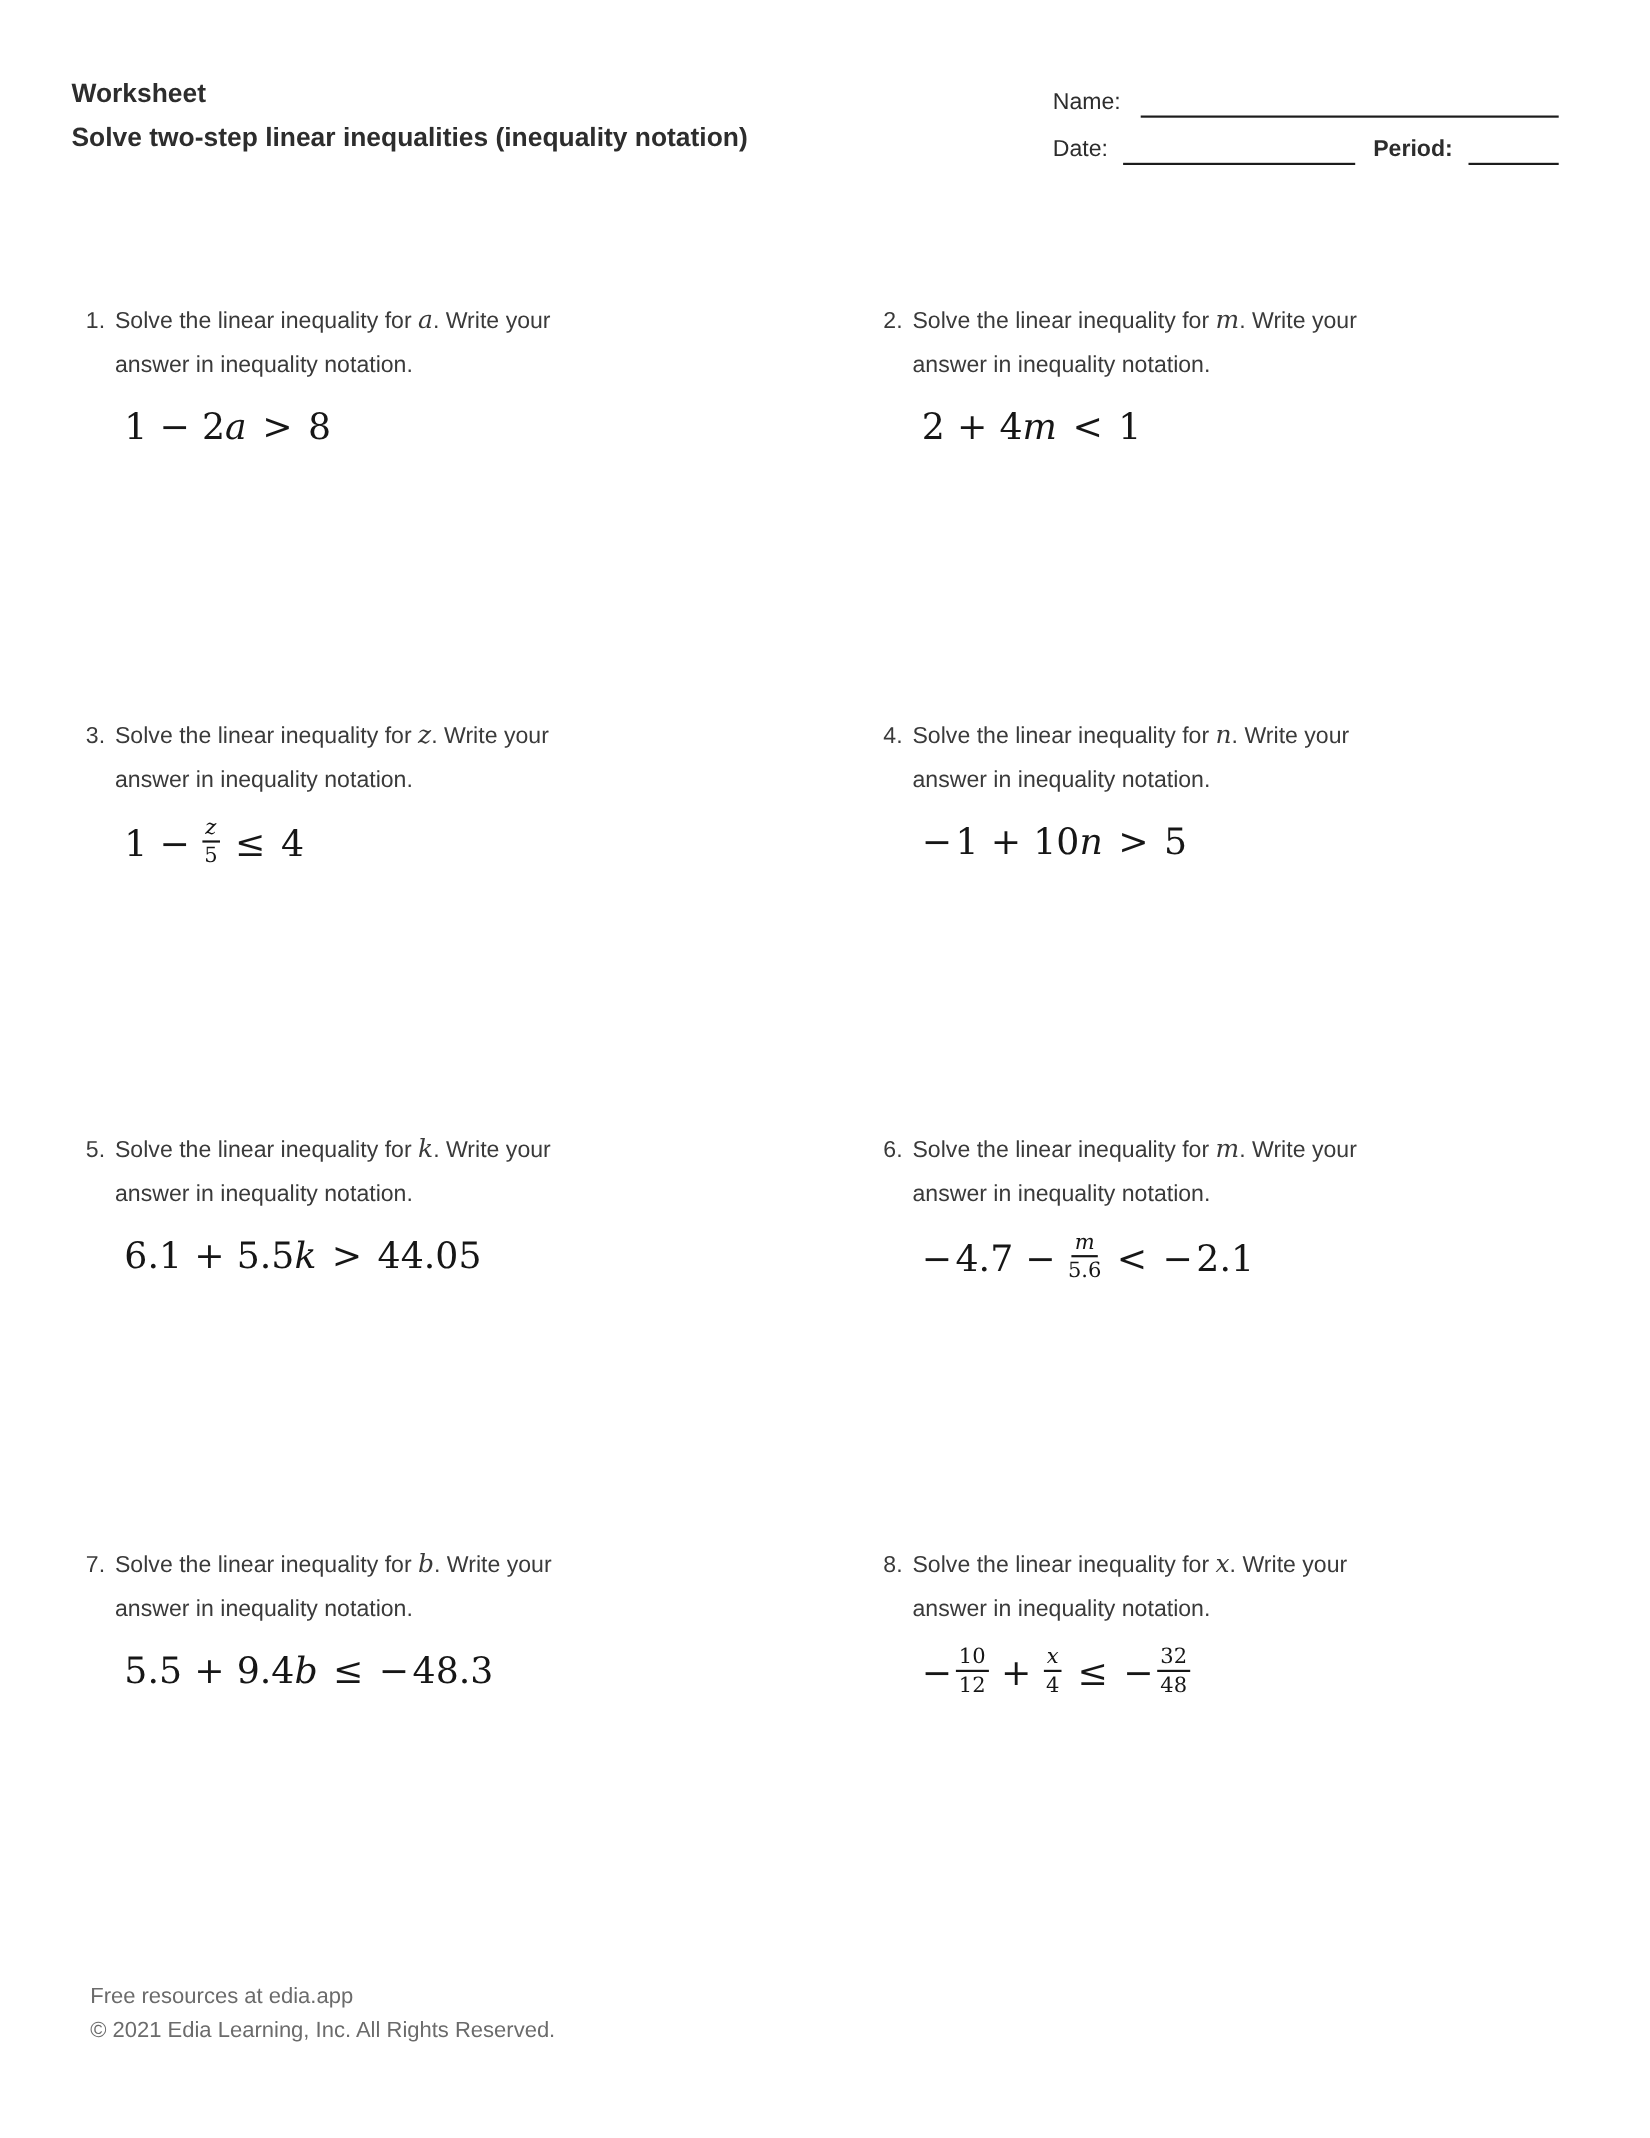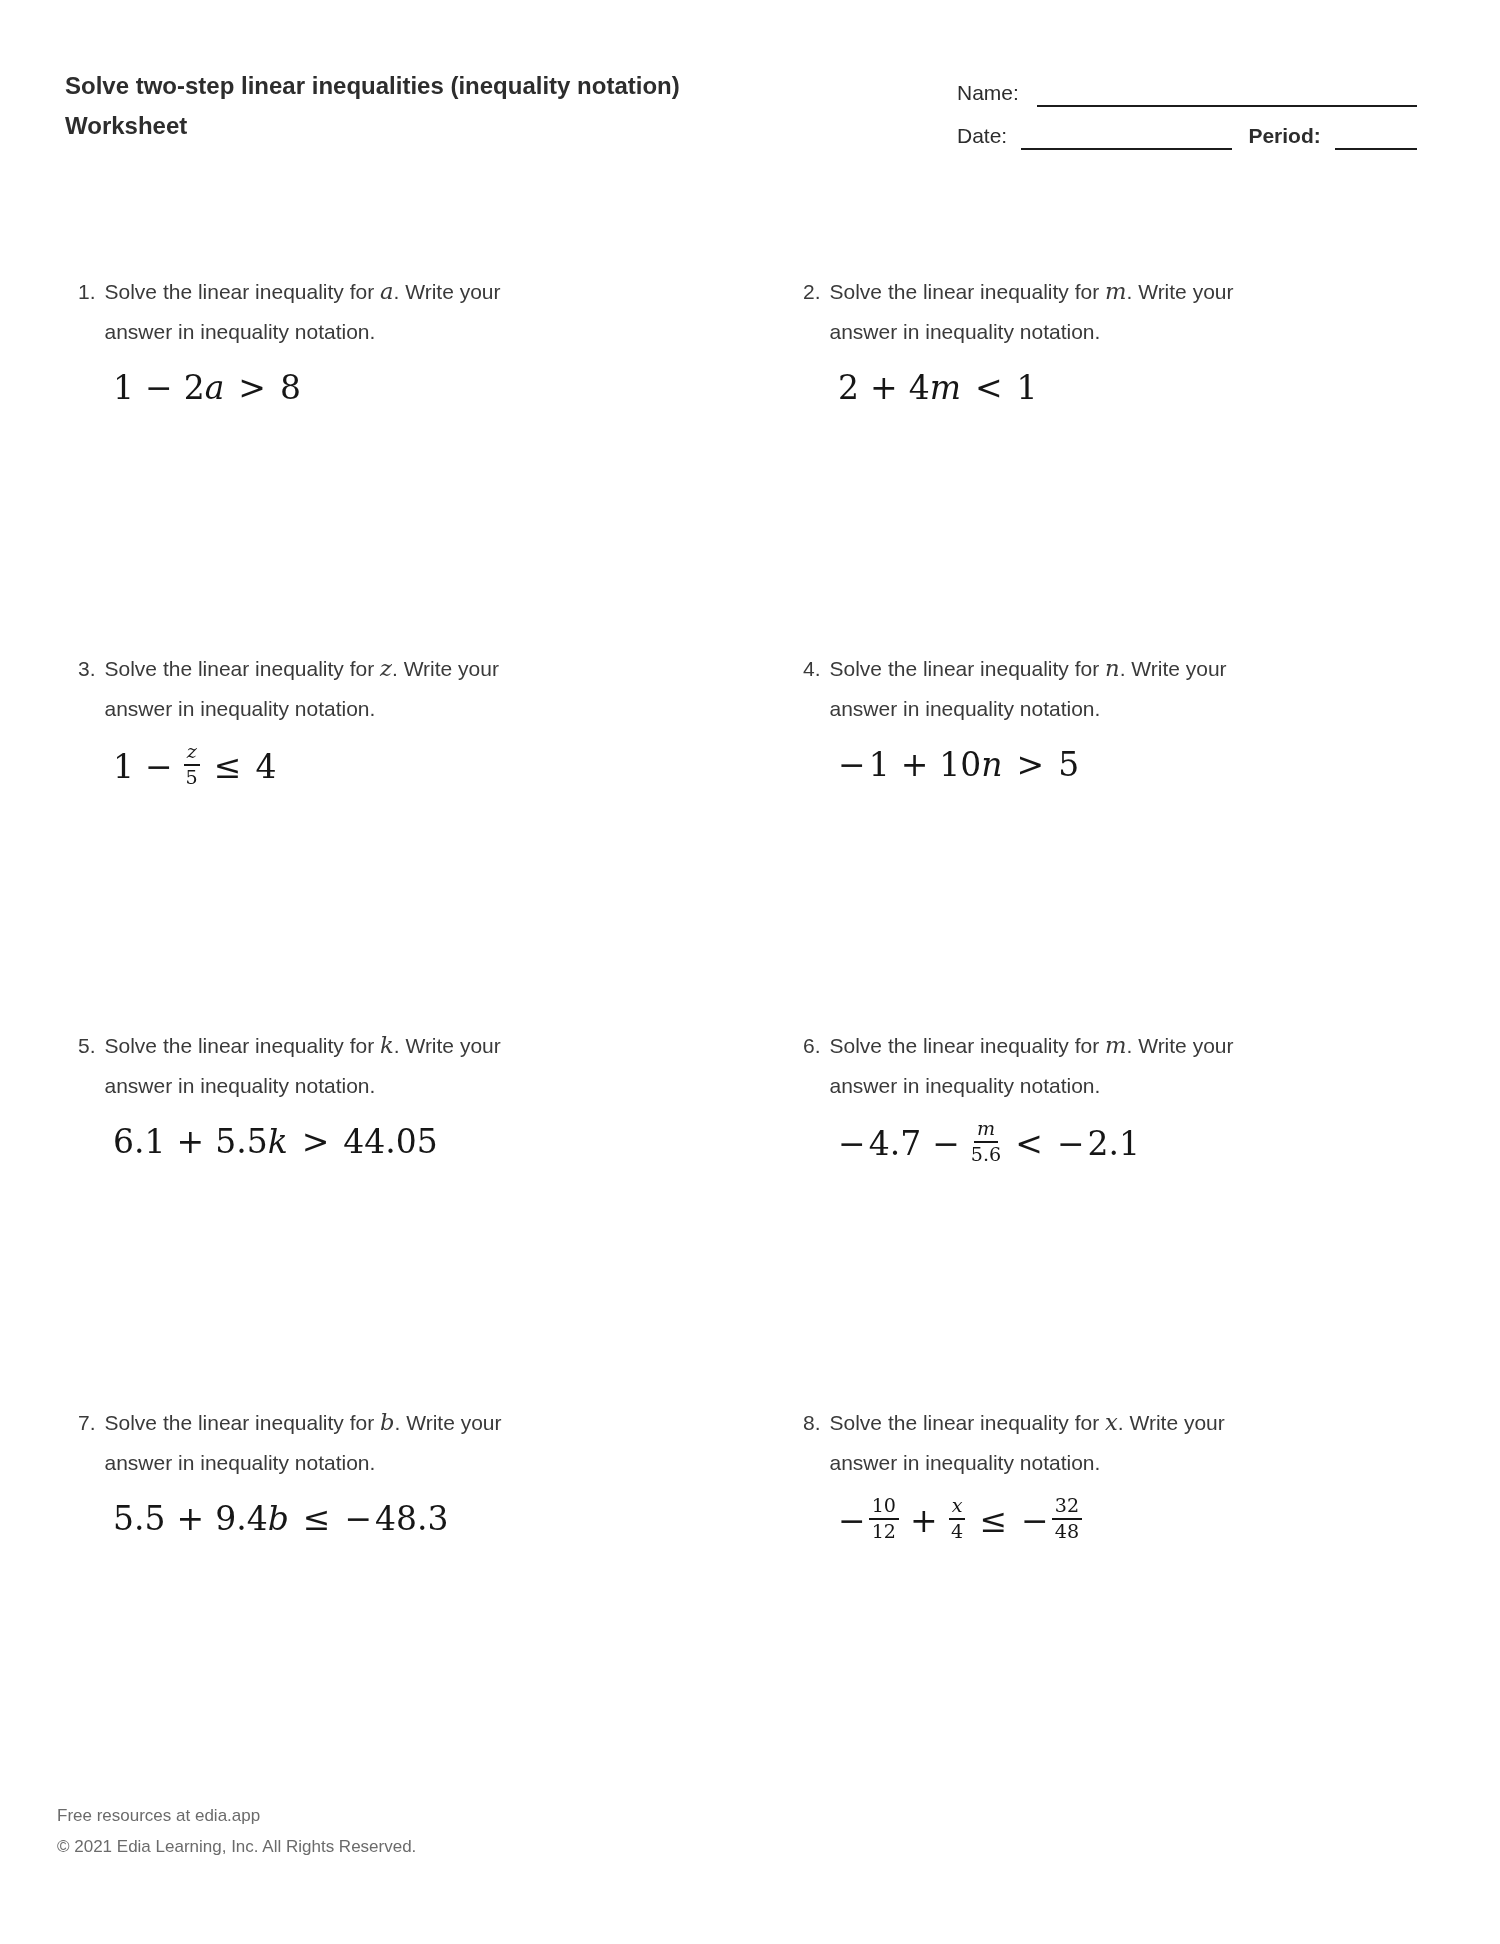--- a/index.html
+++ b/index.html
@@ -55,32 +55,32 @@
   .frac {
     display:inline-flex; flex-direction:column; align-items:center;
     font-size:0.58em; line-height:1.15; vertical-align:middle; transform:translateY(-2px);
   }
   .frac .fnum { border-bottom:2px solid #161616; padding:0 3px 1px; }
   .frac .fden { padding-top:1px; }
   .frac .italic { font-style:italic; }
 
   
   .footer {
-    position:absolute; left:57px; top:1800px;
-    font-size:17px; color:#6b6b6b; line-height:31px;
+    position:absolute; left:82px; top:1800px;
+    font-size:20px; color:#6b6b6b; line-height:31px;
   }
 </style>
 </head>
 <body>
 
 <div class="page">
 
   <div class="header-title">
+    <div>Worksheet</div>
     <div>Solve two-step linear inequalities (inequality notation)</div>
-    <div>Worksheet</div>
   </div>
 
   <div class="fields">
     <div class="field-row">
       <span class="field-label">Name:</span>
       <span class="fline name-line"></span>
     </div>
     <div class="field-row">
       <span class="field-label">Date:</span>
       <span class="fline date-line"></span>

